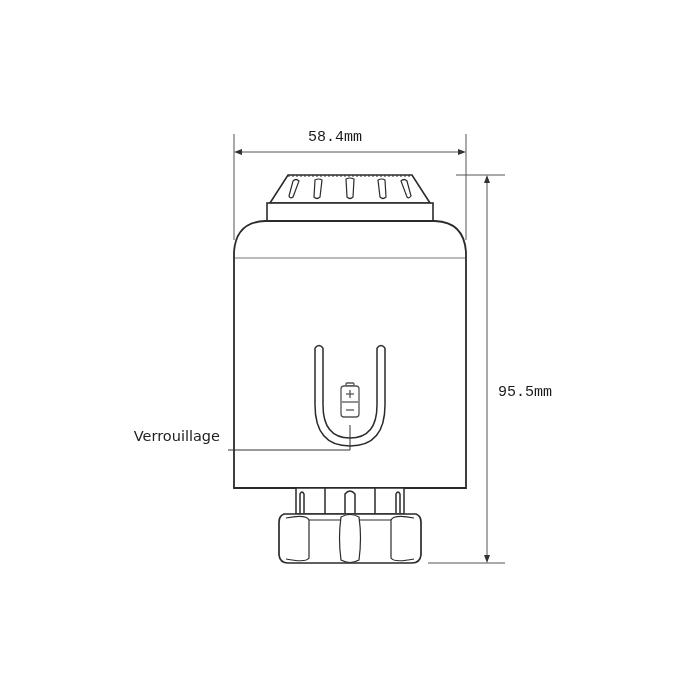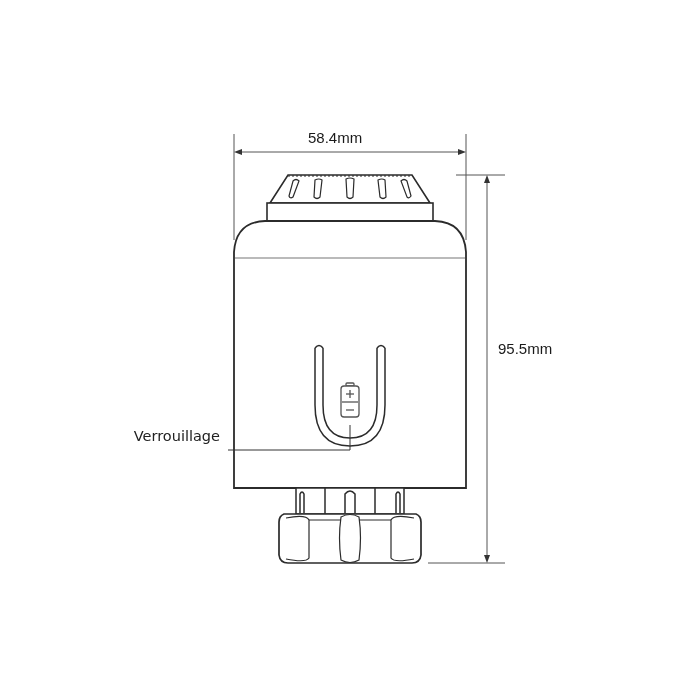--- a/index.html
+++ b/index.html
@@ -1,25 +1,25 @@
 <!DOCTYPE html>
 <html><head>
   <meta charset="utf-8">
   <style>
     html, body { margin: 0; padding: 0; background: #ffffff; }
     body { width: 700px; height: 700px; position: relative; overflow: hidden; }
     svg { position: absolute; left: 0; top: 0; }
     .label {
       position: absolute;
-      font-family: Liberation Sans, sans-serif;
+      font-family: Liberation Mono, monospace;
       color: #1a1a1a;
       white-space: nowrap;
     }
     .dim-w { left: 308px; top: 129px; font-size: 15px; }
-    .dim-h { left: 498px; top: 340px; font-size: 15px; }
+    .dim-h { left: 498px; top: 384px; font-size: 15px; }
     .callout {
       position: absolute;
       font-family: "DejaVu Sans", sans-serif;
       font-size: 14.5px;
       color: #222;
       text-align: center;
       line-height: 23px;
       right: 480px;
       top: 425px;
     }

